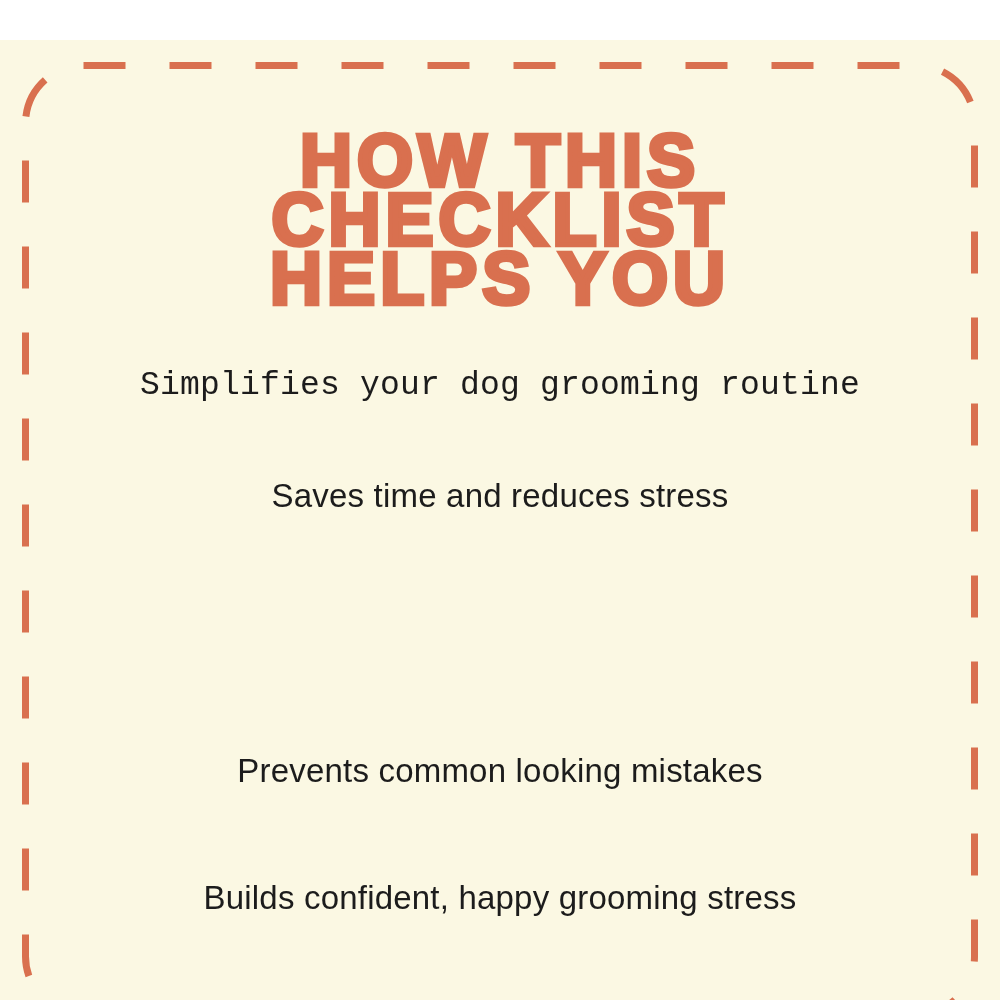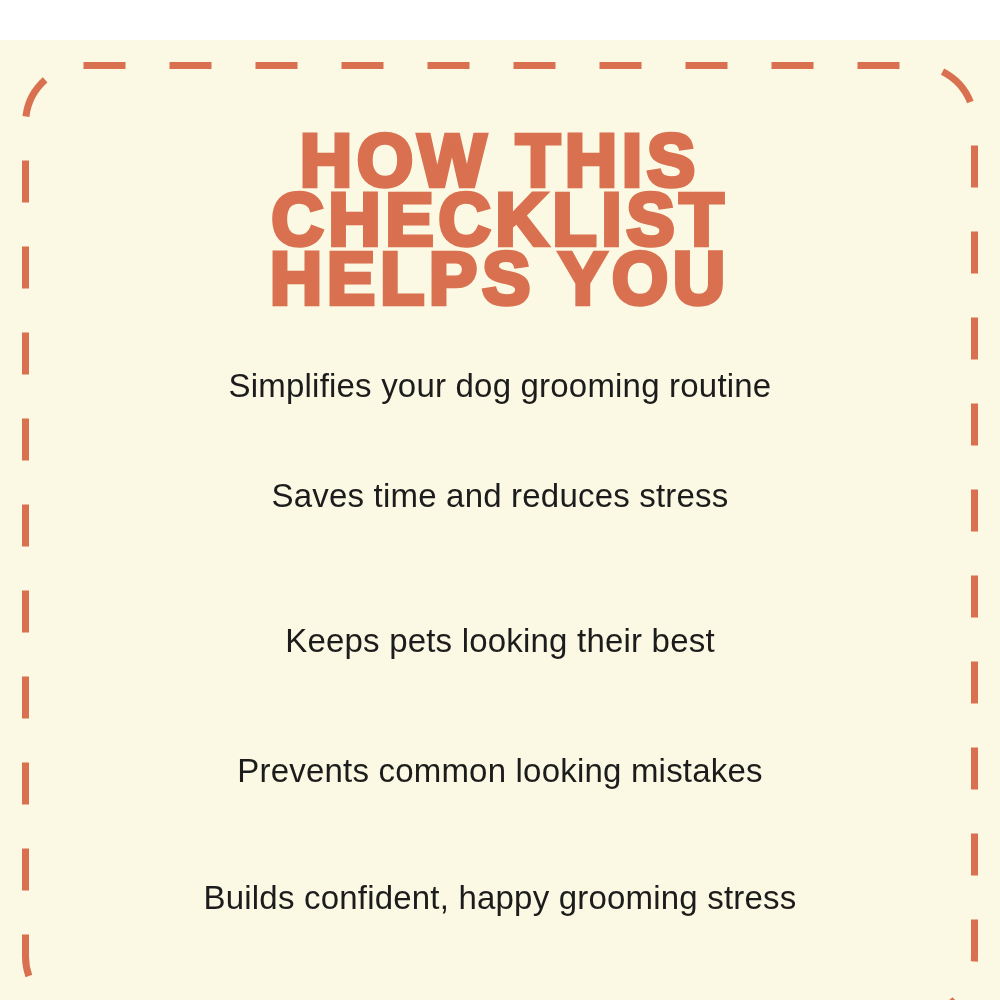--- a/index.html
+++ b/index.html
@@ -45,21 +45,21 @@
     position: absolute;
     left: 0;
     width: 100%;
     margin: 0;
     text-align: center;
     font-size: 33px;
     line-height: 48px;
     letter-spacing: 0.2px;
     color: #1C1C1C;
   }
-  .benefit-1 { top: 322px; }
+  .benefit-1 { top: 322px; font-family: Liberation Mono, monospace; }
   .benefit-2 { top: 432px; }
   .benefit-3 { top: 577px; }
   .benefit-4 { top: 707px; }
   .benefit-5 { top: 834px; }
 </style>
 </head>
 <body>
 
 <div class="poster">
 
@@ -68,17 +68,16 @@
   </svg>
 
   <h1 class="title">
     <span class="title-line">HOW THIS</span>
     <span class="title-line">CHECKLIST</span>
     <span class="title-line">HELPS YOU</span>
   </h1>
 
   <p class="benefit benefit-1">Simplifies your dog grooming routine</p>
   <p class="benefit benefit-2">Saves time and reduces stress</p>
-  <p class="benefit benefit-3">Keeps pets looking their best</p>
   <p class="benefit benefit-4">Prevents common looking mistakes</p>
   <p class="benefit benefit-5">Builds confident, happy grooming stress</p>
 
 </div>
 
 </body></html>

